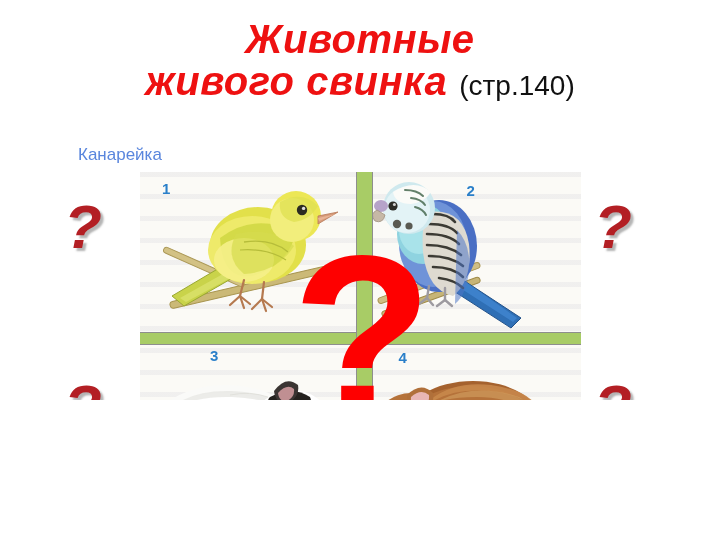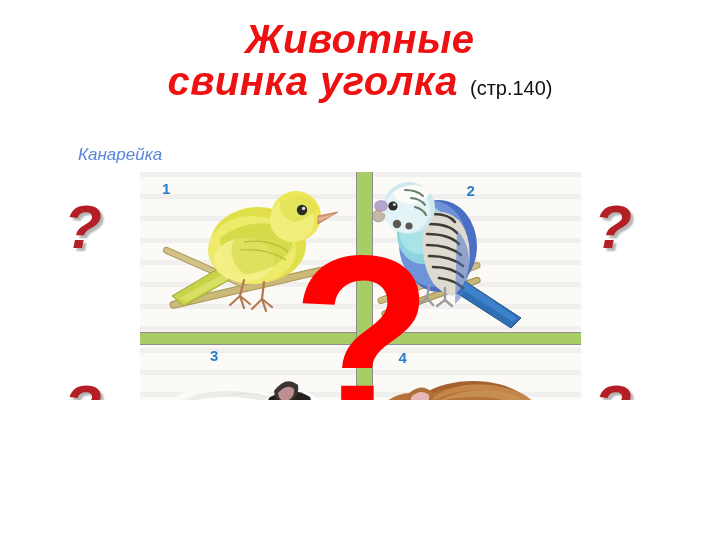--- a/index.html
+++ b/index.html
@@ -33,21 +33,21 @@
     font-style: italic;
     font-weight: bold;
     font-size: 40px;
     color: #ee1111;
     letter-spacing: 0.5px;
   }
   .title-page {
     font-family: "Liberation Sans", sans-serif;
     font-style: normal;
     font-weight: normal;
-    font-size: 20px;
+    font-size: 28px;
     color: #111111;
     letter-spacing: 0px;
     margin-left: 12px;
     vertical-align: baseline;
   }
 
   
   #collage {
     position: absolute;
     left: 140px;
@@ -124,21 +124,20 @@
   .animal-art { position: absolute; }
 
   
   .label {
     position: absolute;
     font-family: "Liberation Sans", sans-serif;
     font-size: 17px;
     color: #5a86dd;
     white-space: nowrap;
     z-index: 12;
-    font-style: italic;
   }
   #label-canary     { left: 78px;  top: 145px; }
   #label-budgie     { left: 455px; top: 145px; }
   #label-guineapig  { left: 38px;  top: 361px; margin-top: 40px; }
   #label-hamster    { left: 542px; top: 404px; }
 
   
   .qmark-small {
     position: absolute;
     font-family: "Liberation Sans", sans-serif;
@@ -174,21 +173,21 @@
 </head>
 <body>
 
 <div id="slide">
 
   <div id="title-block">
     <div class="title-line">
       <span class="title-main">Животные</span>
     </div>
     <div class="title-line">
-      <span class="title-main">свинка уголка</span><span class="title-page">(стр.140)</span>
+      <span class="title-main">живого свинка</span><span class="title-page">(стр.140)</span>
     </div>
   </div>
 
   <div id="collage">
     <div class="page-texture"></div>
 
     <div class="quad q1">
       <span class="quad-num">1</span>
       <svg class="animal-art" width="220" height="166" viewBox="0 0 220 166" style="left:0;top:0;">
 

